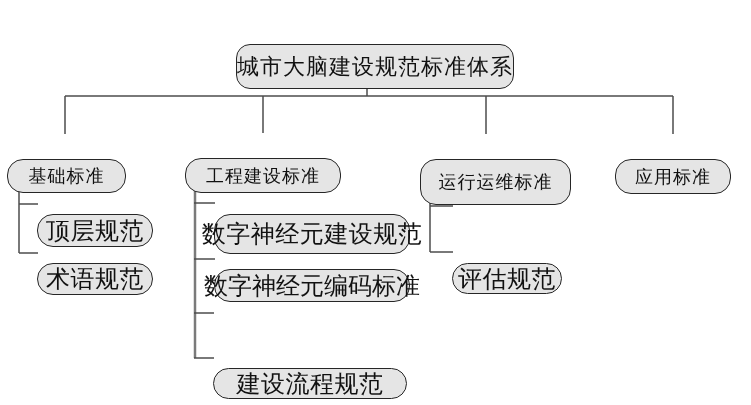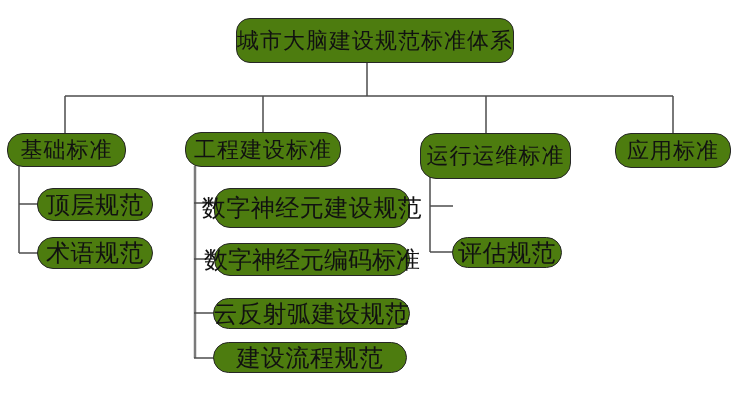--- a/index.html
+++ b/index.html
@@ -7,31 +7,32 @@
     position:relative;
     width:751px;height:405px;
     background:var(--bg,#fff);
     overflow:hidden;
     font-family:"DejaVu Serif","Liberation Serif",serif;
   }
   .lines{position:absolute;left:0;top:0;}
   .node{
     position:absolute;
     box-sizing:border-box;
-    background:#4d7c0f;
+    background:#e5e5e5;
     border:1.5px solid var(--box-border,#262626);
     border-radius:16px;
     display:flex;align-items:center;justify-content:center;
     color:var(--text,#111);
     white-space:nowrap;
     letter-spacing:1px;
     z-index:2;
+    margin-top:26px;
   }
   .root{font-size:22px;border-radius:14px;}
-  .branch{font-size:22px;}
+  .branch{font-size:18px;}
   .child{font-size:24px;letter-spacing:0.5px;}
   .em{
     font-family:"DejaVu Sans","Liberation Sans",sans-serif;
     font-weight:normal;
     letter-spacing:0;
   }
 </style>
 </head>
 <body>
 
@@ -68,18 +69,17 @@
   <div class="node branch" style="left:7px;top:133px;width:119px;height:34px">基础标准</div>
   <div class="node branch" style="left:185px;top:132px;width:156px;height:35px">工程建设标准</div>
   <div class="node branch" style="left:420px;top:133px;width:151px;height:46px">运行运维标准</div>
   <div class="node branch" style="left:615px;top:133px;width:116px;height:35px">应用标准</div>
 
   <div class="node child" style="left:37px;top:188px;width:116px;height:33px">顶层规范</div>
   <div class="node child" style="left:37px;top:237px;width:116px;height:32px">术语规范</div>
 
   <div class="node child" style="left:214px;top:188px;width:196px;height:40px">数字神经元建设规范</div>
   <div class="node child em" style="left:214px;top:243px;width:196px;height:33px">数字神经元编码标准</div>
-  <div class="node child" style="left:213px;top:298px;width:197px;height:31px">云反射弧建设规范</div>
   <div class="node child" style="left:213px;top:342px;width:194px;height:31px">建设流程规范</div>
 
   <div class="node child" style="left:452px;top:237px;width:110px;height:31px">评估规范</div>
 
 </div>
 
 </body></html>

